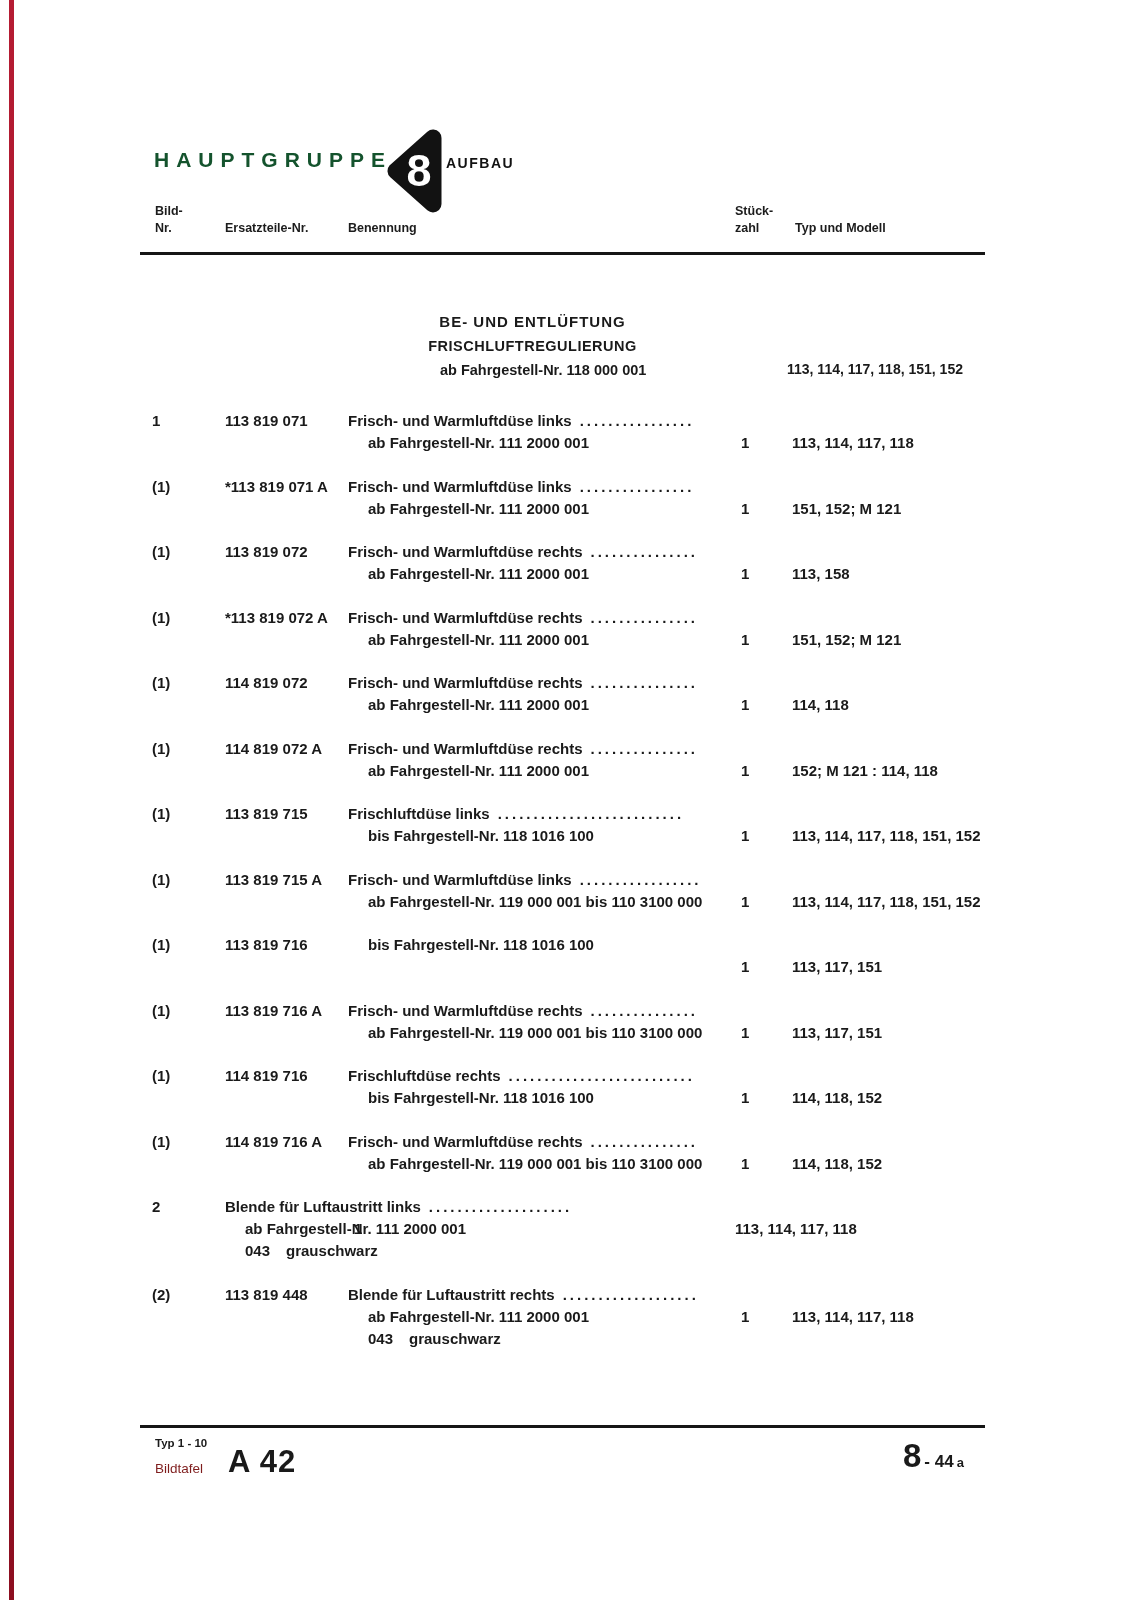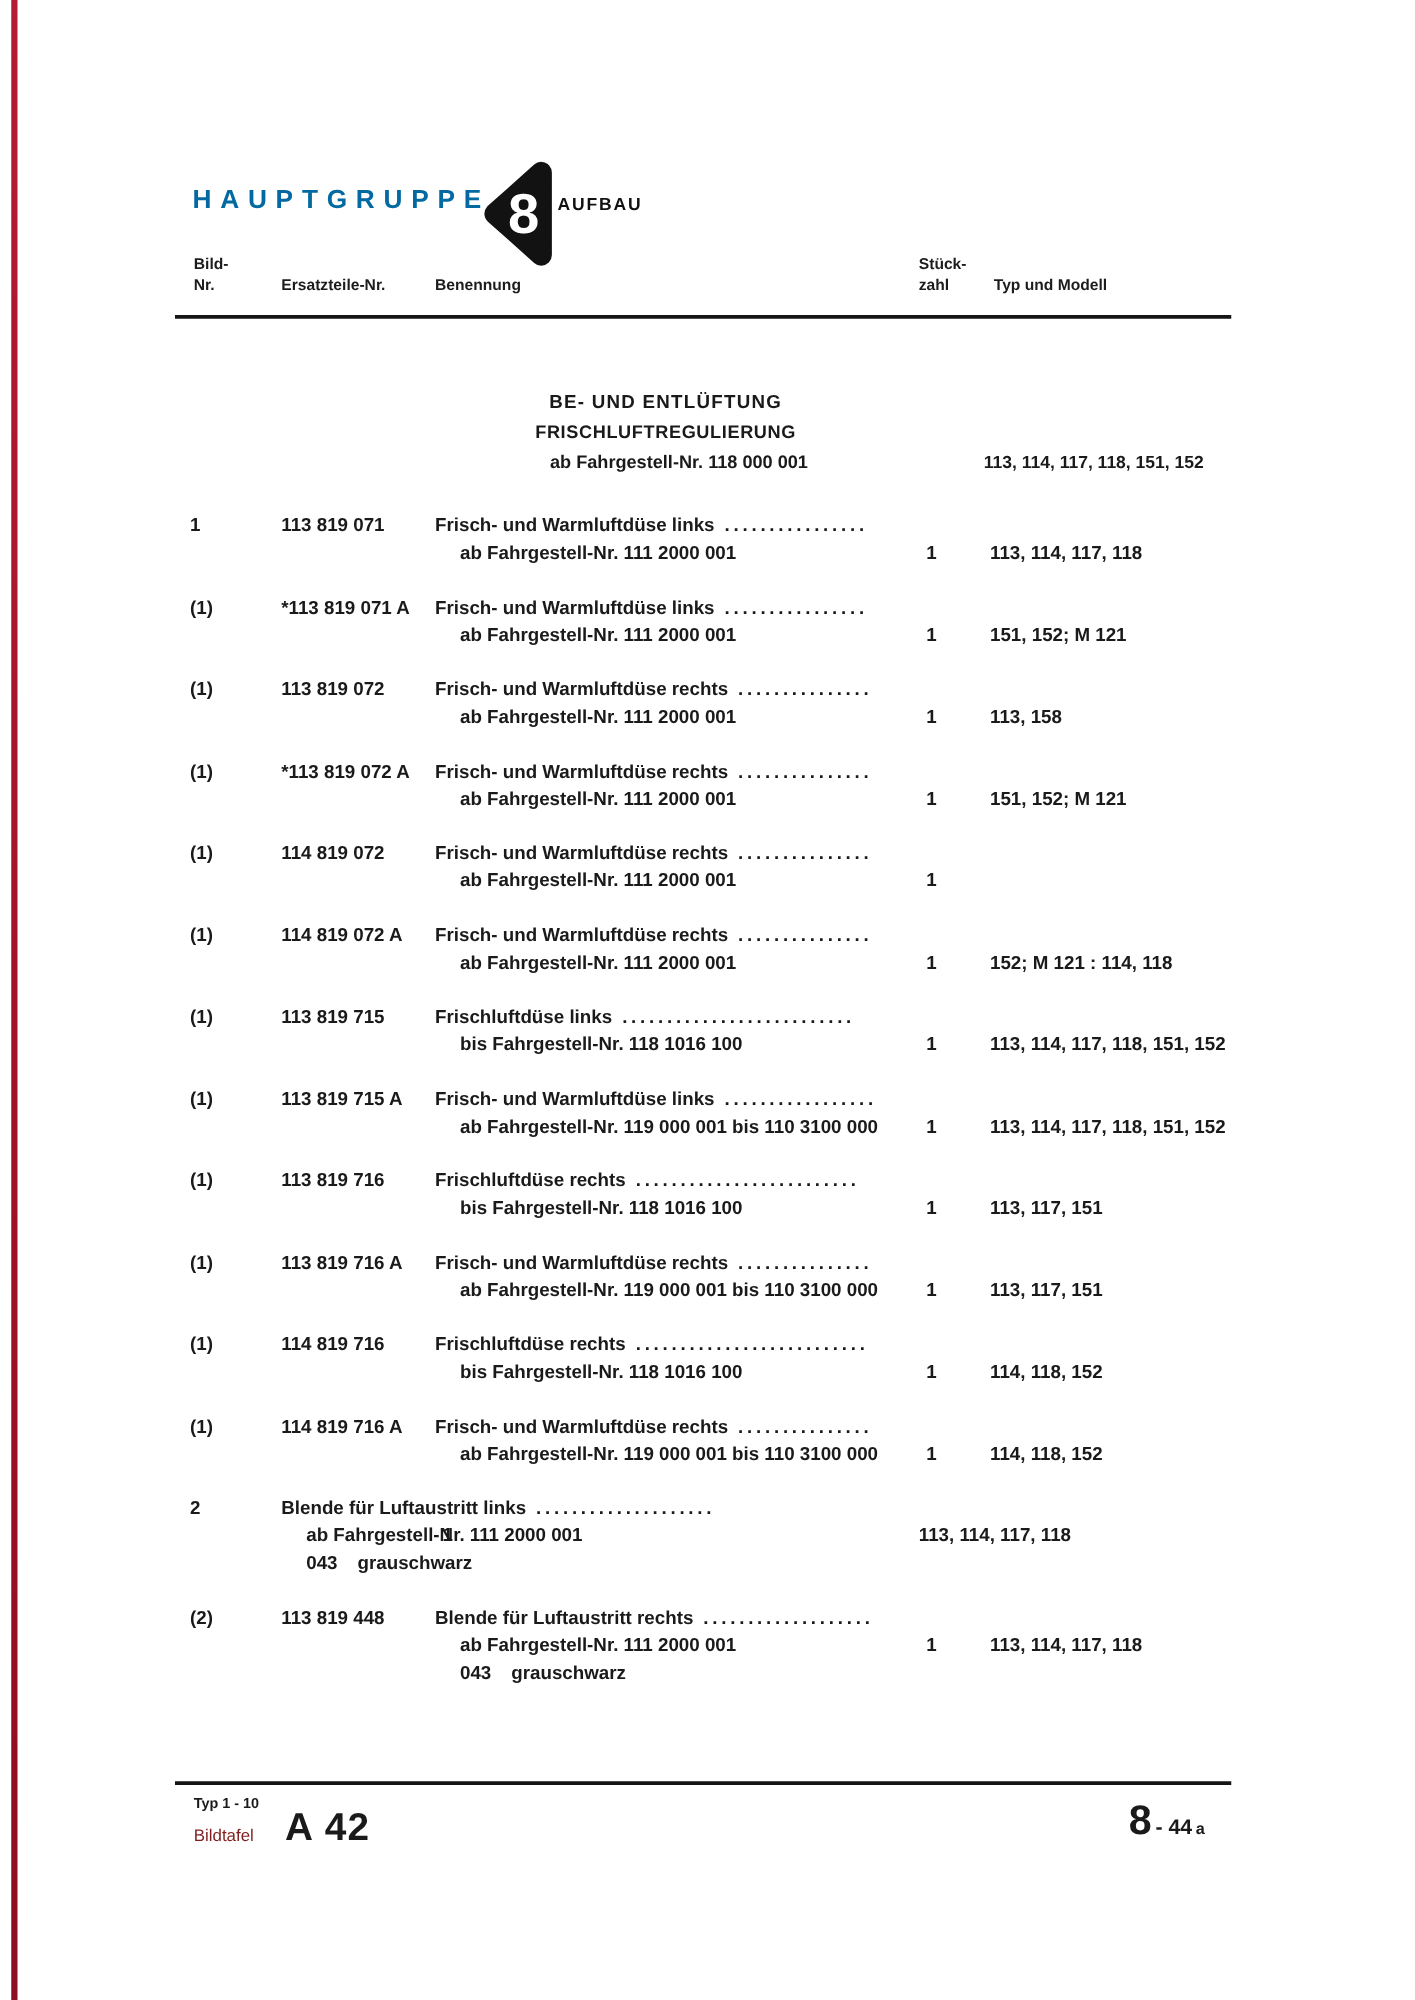--- a/index.html
+++ b/index.html
@@ -14,21 +14,21 @@
 
   
   .edge-line {
     position: absolute; left: 9px; top: 0; width: 5px; height: 100%;
     background: linear-gradient(#b51c33, #a01226 60%, #8c0e20);
   }
 
   
   .hg-label {
     position: absolute; left: 154px; top: 148px;
-    font-size: 21px; font-weight: 700; letter-spacing: 7px; color: #0369a1;
+    font-size: 21px; font-weight: 700; letter-spacing: 7px; color: #14532d;
   }
   .badge { position: absolute; left: 383px; top: 126px; width: 64px; height: 92px; }
   .aufbau {
     position: absolute; left: 446px; top: 155px;
     font-size: 14px; font-weight: 700; letter-spacing: 1.5px; color: #111;
   }
 
   
   .colhead { position: absolute; font-size: 12.5px; font-weight: 700; line-height: 17px; color: #1c1c1c; }
   .ch-bild  { left: 155px; top: 203px; }
@@ -163,20 +163,21 @@
 
     <div class="prow">
       <div class="c-bild">(1)</div>
       <div class="c-part">114 819 072</div>
       <div class="c-desc">
         <div class="d-line1"><span>Frisch- und Warmluftdüse rechts</span><span class="leader">...............</span></div>
         <div class="d-line2">ab Fahrgestell-Nr. 111 2000 001</div>
 
       </div>
       <div class="c-qty">1</div>
+      <div class="c-type">114, 118</div>
     </div>
 
     <div class="prow">
       <div class="c-bild">(1)</div>
       <div class="c-part">114 819 072 A</div>
       <div class="c-desc">
         <div class="d-line1"><span>Frisch- und Warmluftdüse rechts</span><span class="leader">...............</span></div>
         <div class="d-line2">ab Fahrgestell-Nr. 111 2000 001</div>
 
       </div>
@@ -205,21 +206,20 @@
 
       </div>
       <div class="c-qty">1</div>
       <div class="c-type">113, 114, 117, 118, 151, 152</div>
     </div>
 
     <div class="prow">
       <div class="c-bild">(1)</div>
       <div class="c-part">113 819 716</div>
       <div class="c-desc">
-        <div class="d-line1"><span>Frischluftdüse rechts</span><span class="leader">.........................</span></div>
         <div class="d-line2">bis Fahrgestell-Nr. 118 1016 100</div>
 
       </div>
       <div class="c-qty">1</div>
       <div class="c-type">113, 117, 151</div>
     </div>
 
     <div class="prow">
       <div class="c-bild">(1)</div>
       <div class="c-part">113 819 716 A</div>

